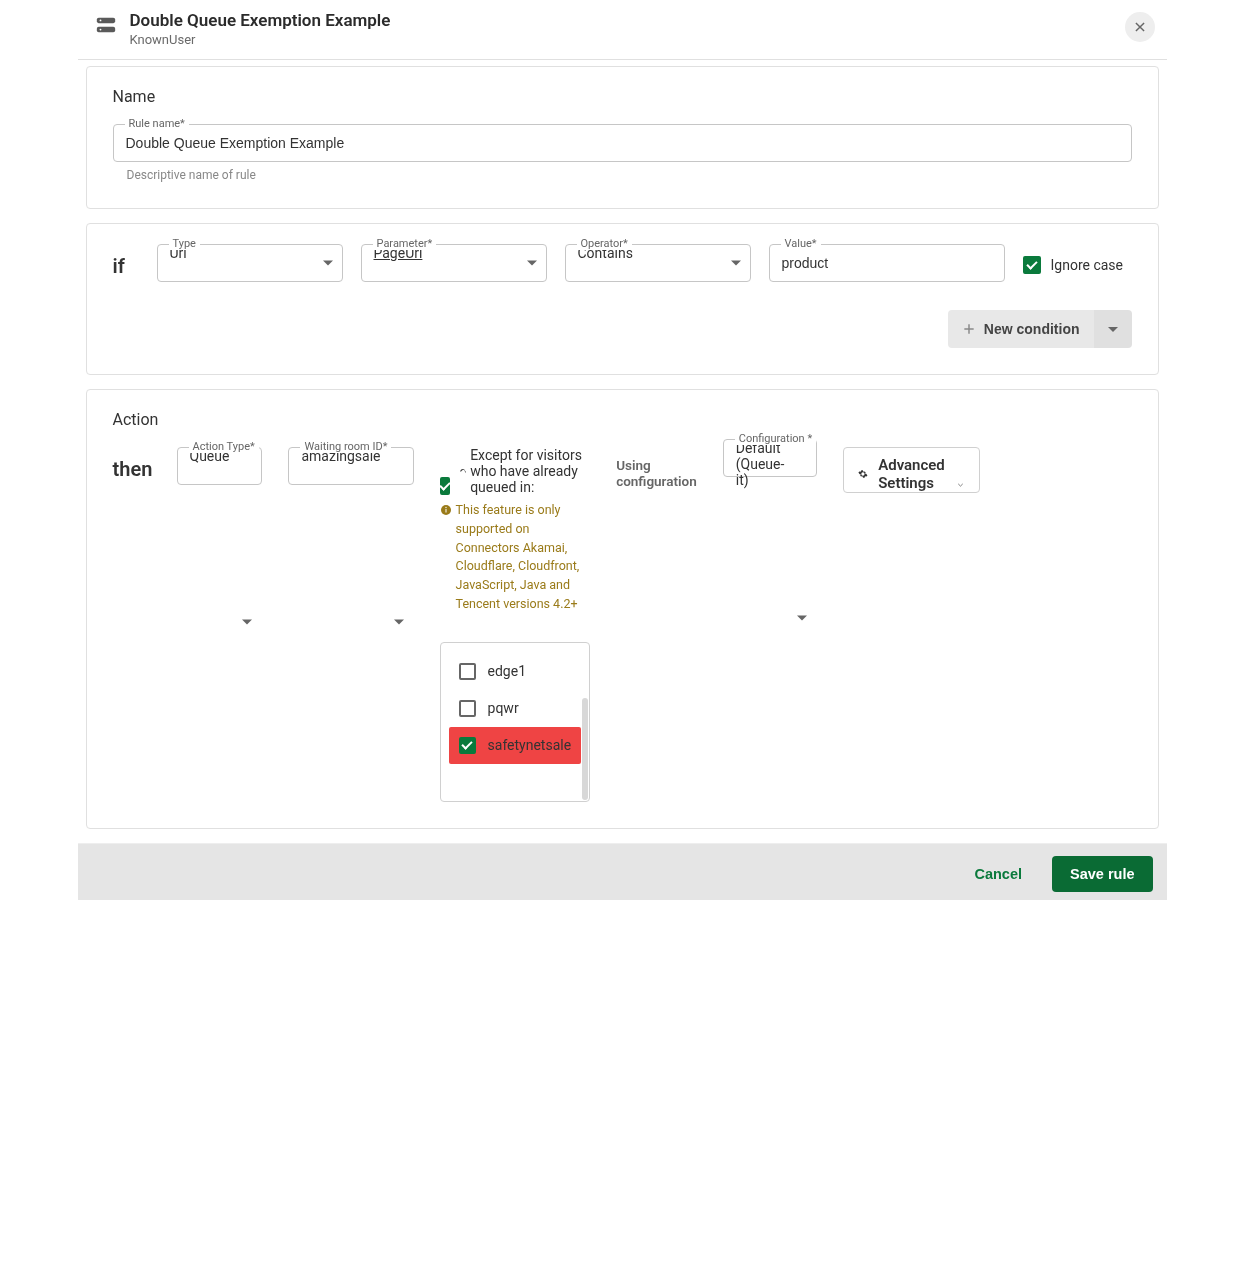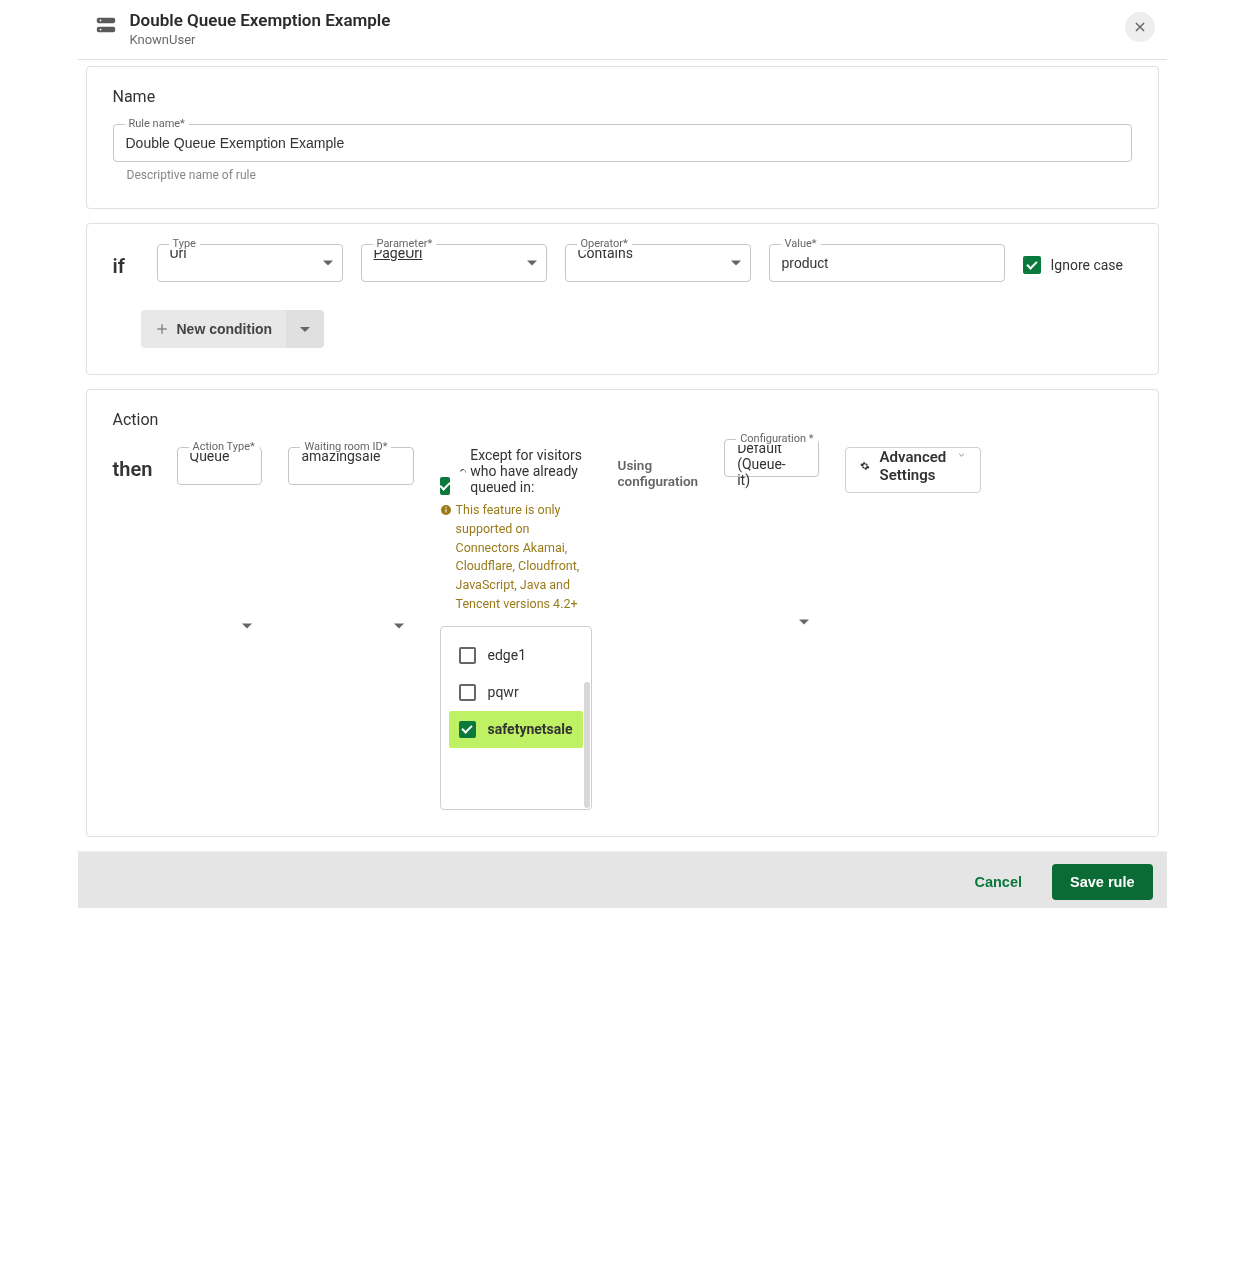--- a/index.html
+++ b/index.html
@@ -139,21 +139,21 @@
   }
   .cb.checked::after {
     content: "";
     width: 4px; height: 8px;
     border: solid #fff;
     border-width: 0 2px 2px 0;
     transform: rotate(45deg);
     margin-bottom: 2px;
   }
   .cb-label { font-size: 14px; color: #333; }
-  .new-cond-row { margin-top: 24px; margin-left: 28px; display: flex; }
+  .new-cond-row { margin-top: 24px; margin-left: 28px; display: flex; justify-content: flex-end; }
   .new-cond {
     display: inline-flex;
   }
   .new-cond-btn {
     background: #e8e8e8;
     border: none;
     height: 38px;
     padding: 0 14px;
     display: flex;
     align-items: center;
@@ -180,49 +180,49 @@
   .except-row { display: flex; align-items: flex-end; gap: 10px; }
   .except-text { font-size: 14px; color: #333; display: flex; align-items: center; gap: 4px; }
   .feature-note { 
     font-size: 12.5px; color: #9a7b1a; margin-top: 6px; line-height: 1.5;
     display: flex; align-items: flex-start; gap: 4px;
   }
   .listbox {
     border: 1px solid #d0d0d0;
     border-radius: 4px;
     padding: 10px 8px 10px 8px;
-    height: 184px;
+    height: 160px;
     position: relative;
-    margin-top: 12px;
+    margin-top: 28px;
   }
   .listbox::after {
     content: "";
     position: absolute;
     right: 1px;
     top: 55px;
     bottom: 1px;
     width: 6px;
     background: #d8d8d8;
     border-radius: 3px;
   }
   .list-item {
     display: flex; align-items: center; gap: 12px;
     padding: 10px 10px;
     border-radius: 2px;
     cursor: pointer;
   }
-  .list-item.selected { background: #bef264; font-weight: bold; }
+  .list-item.selected { background: #ef4444; }
   .list-item .cb { width: 17px; height: 17px; }
   .subheading { font-size: 13.5px; color: #666; font-weight: 600; margin-top: 10px; }
   .adv-settings {
     border: 1px solid #d0d0d0;
     border-radius: 4px;
     height: 46px;
     display: flex;
-    align-items: flex-start;
+    align-items: flex-end;
     justify-content: space-between;
     padding: 0 14px;
     cursor: pointer;
   }
   .adv-left { display: flex; align-items: center; gap: 10px; font-weight: 600; font-size: 15px; color: #333;}
   .footer {
     position: sticky;
     bottom: 0;
     background: #e5e5e5;
     border-top: 1px solid #eee;

